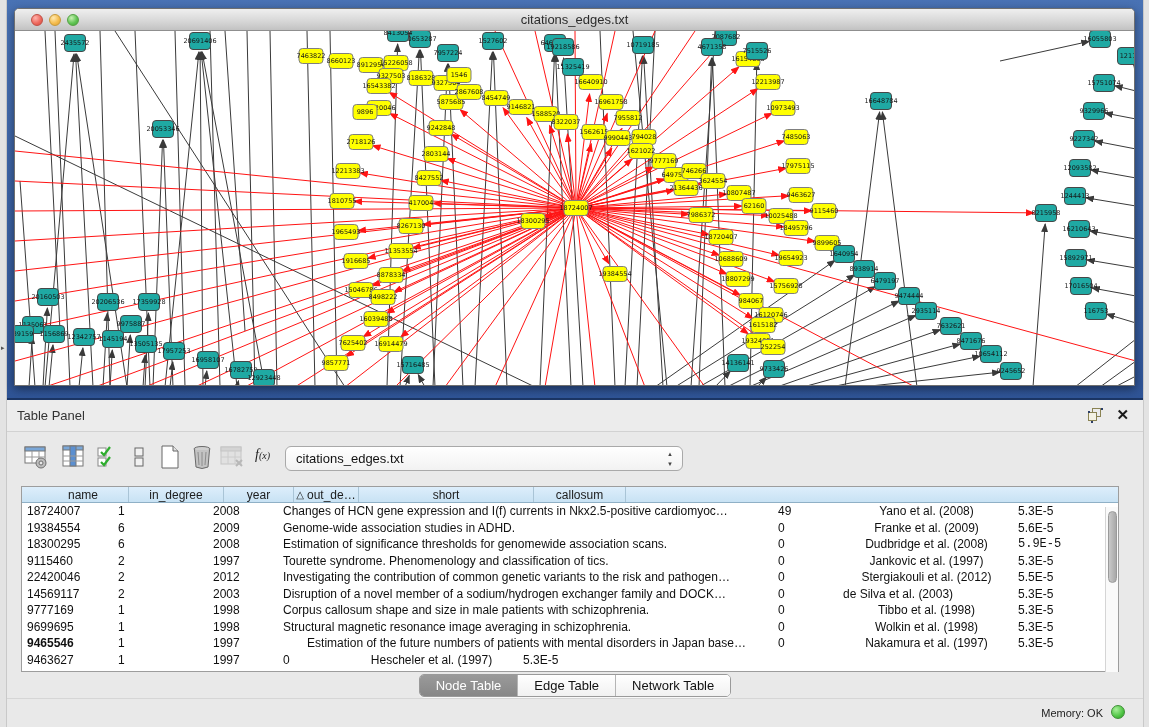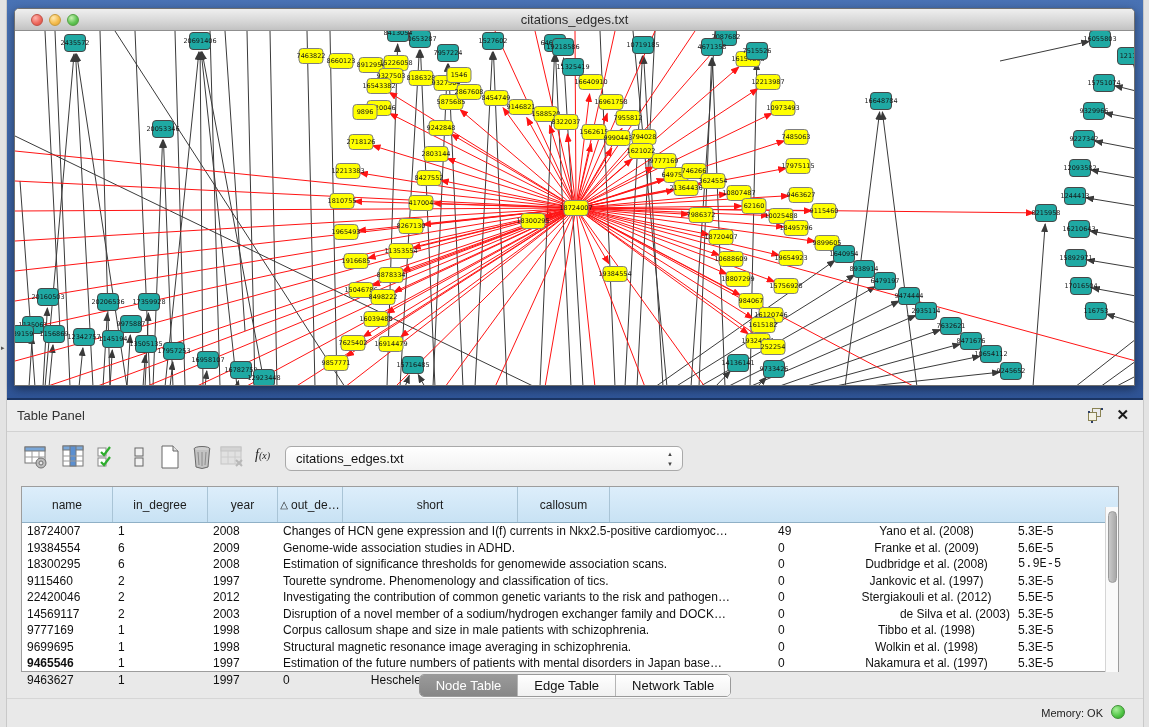--- a/index.html
+++ b/index.html
@@ -45,22 +45,22 @@
   #toolbar { position:relative; height:52px; }
   .tb-icon { position:absolute; top:12px; width:26px; height:26px; }
   #combo { position:absolute; left:278px; top:14px; width:398px; height:25px;
     background:linear-gradient(#ffffff,#f2f2f2); border:1px solid #a9a9a9; border-radius:6px;
     font-size:13px; color:#111; line-height:23px; padding-left:10px; }
   #combo-arrows { position:absolute; right:9px; top:2px; font-size:6px; color:#444;
     line-height:10px; text-align:center; }
 
   #data-table { position:absolute; left:14px; top:86px; width:1098px; height:186px;
     background:#fff; border:1px solid #9d9d9d; }
-  #thead { display:flex; height:36px;
-    background:linear-gradient(#ddeefb,#c8e2f4); border-bottom:1px solid #8fb0c6; }
+  #thead { display:flex; height:16px;
+    background:linear-gradient(#ddeefb,#c8e2f4); border-bottom:1px solid #8fb0c6;padding-left:16px; }
   .th { flex:none; display:flex; align-items:center; justify-content:center;
     font-size:12px; color:#1c1c1c; border-right:1px solid #a9c4d6; overflow:hidden; white-space:nowrap; }
   .th .sort { margin-right:3px; font-size:10px; }
   #tbody { position:relative; }
   .tr { display:flex; height:16.5px; }
   .td { flex:none; font-size:12px; color:#101010; line-height:16.5px;
     white-space:nowrap; overflow:hidden; padding:0 3px 0 5px; }
   #vscroll { position:absolute; right:0; top:20px; width:13px; height:165px;
     background:#fafafa; border-left:1px solid #d5d5d5; }
   #vthumb { position:absolute; left:2px; top:4px; width:9px; height:72px;
@@ -680,21 +680,21 @@
             <div class="td" style="width: 65px; text-align: left;">0</div>
             <div class="td" style="width: 175px; text-align: center;">Stergiakouli et al. (2012)</div>
             <div class="td" style="width: 92px; text-align: left;">5.5E-5</div>
           </div>
           <div class="tr">
             <div class="td" style="width: 91px; text-align: left;">14569117</div>
             <div class="td" style="width: 95px; text-align: left;">2</div>
             <div class="td" style="width: 70px; text-align: left;">2003</div>
             <div class="td" style="width: 495px; text-align: left;">Disruption of a novel member of a sodium/hydrogen exchanger family and DOCK…</div>
             <div class="td" style="width: 65px; text-align: left;">0</div>
-            <div class="td" style="width: 175px; text-align: right;">de Silva et al. (2003)</div>
+            <div class="td" style="width: 175px; text-align: left;">de Silva et al. (2003)</div>
             <div class="td" style="width: 92px; text-align: left;">5.3E-5</div>
           </div>
           <div class="tr">
             <div class="td" style="width: 91px; text-align: left;">9777169</div>
             <div class="td" style="width: 95px; text-align: left;">1</div>
             <div class="td" style="width: 70px; text-align: left;">1998</div>
             <div class="td" style="width: 495px; text-align: left;">Corpus callosum shape and size in male patients with schizophrenia.</div>
             <div class="td" style="width: 65px; text-align: left;">0</div>
             <div class="td" style="width: 175px; text-align: center;">Tibbo et al. (1998)</div>
             <div class="td" style="width: 92px; text-align: left;">5.3E-5</div>
@@ -705,21 +705,21 @@
             <div class="td" style="width: 70px; text-align: left;">1998</div>
             <div class="td" style="width: 495px; text-align: left;">Structural magnetic resonance image averaging in schizophrenia.</div>
             <div class="td" style="width: 65px; text-align: left;">0</div>
             <div class="td" style="width: 175px; text-align: center;">Wolkin et al. (1998)</div>
             <div class="td" style="width: 92px; text-align: left;">5.3E-5</div>
           </div>
           <div class="tr">
             <div class="td" style="width: 91px; text-align: left; font-weight: bold;">9465546</div>
             <div class="td" style="width: 95px; text-align: left;">1</div>
             <div class="td" style="width: 70px; text-align: left;">1997</div>
-            <div class="td" style="width: 495px; text-align: left;">Estimation of the future numbers of patients with mental disorders in Japan base…</div>
+            <div class="td" style="width: 495px; text-align: center;">Estimation of the future numbers of patients with mental disorders in Japan base…</div>
             <div class="td" style="width: 65px; text-align: left;">0</div>
             <div class="td" style="width: 175px; text-align: center;">Nakamura et al. (1997)</div>
             <div class="td" style="width: 92px; text-align: left;">5.3E-5</div>
           </div>
           <div class="tr">
             <div class="td" style="width: 91px; text-align: left;">9463627</div>
             <div class="td" style="width: 95px; text-align: left;">1</div>
             <div class="td" style="width: 70px; text-align: left;">1997</div>
             <div class="td" style="width: 65px; text-align: left;">0</div>
             <div class="td" style="width: 175px; text-align: center;">Hescheler et al. (1997)</div>

